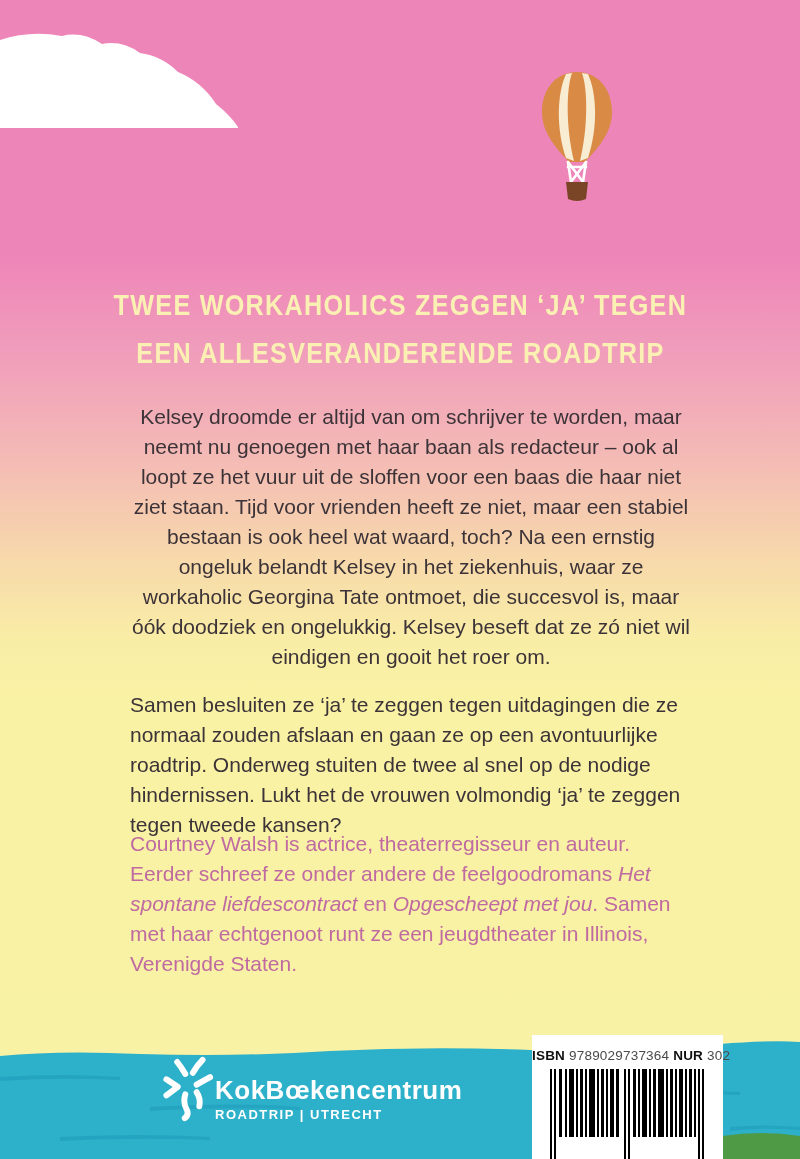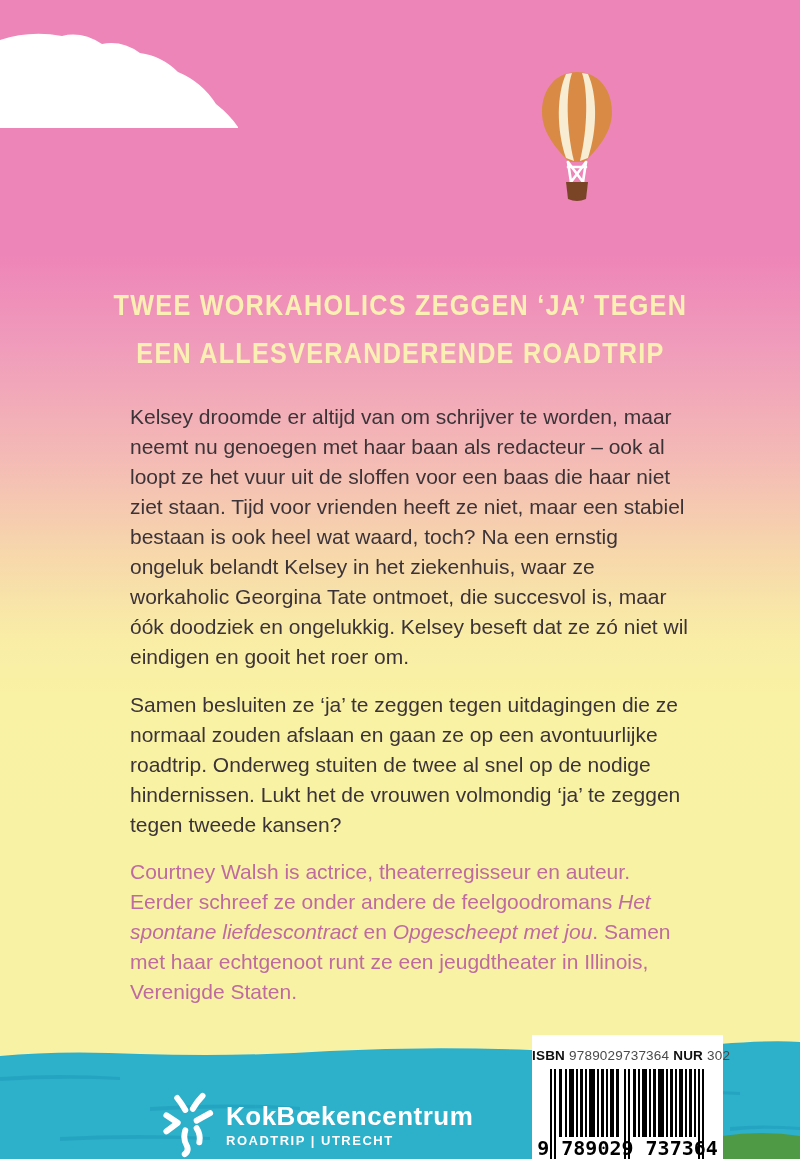--- a/index.html
+++ b/index.html
@@ -16,28 +16,28 @@
   .cloud{position:absolute;left:0;top:30px;width:242px;height:102px;}
   .balloon{position:absolute;left:538px;top:70px;width:78px;height:135px;}
 
   .headline{position:absolute;left:0;top:281px;width:800px;text-align:center;
     color:#fbf0b3;font-weight:bold;font-size:30px;line-height:48px;}
   .headline .hline{display:inline-block;white-space:nowrap;letter-spacing:1.5px;
     transform:scaleX(0.84);transform-origin:50% 50%;}
 
   .bodytext{position:absolute;left:130px;width:562px;margin:0;
     font-size:21px;line-height:30px;color:#3c3338;}
-  .p1{top:402px;}
+  .p1{top:402px;text-align:center;}
   .p2{top:690px;}
-  .bio{top:857px;color:#bf6aa1;}
+  .bio{top:829px;color:#bf6aa1;}
   .bio .ital{font-style:italic;}
 
   .water{position:absolute;left:0;bottom:0;width:800px;height:122px;}
 
-  .publisher{position:absolute;left:161px;top:1092px;display:flex;align-items:center;gap:11px;color:#ffffff;}
+  .publisher{position:absolute;left:161px;top:1056px;display:flex;align-items:flex-end;color:#ffffff;}
   .logo-mark{width:54px;height:66px;flex:0 0 auto;}
   .pub-name{font-size:26px;font-weight:bold;letter-spacing:0.5px;line-height:26px;}
   .pub-tagline{font-size:13px;font-weight:bold;letter-spacing:1.5px;margin-top:4px;}
 
   .barcode-box{position:absolute;left:532px;top:1003px;width:191px;height:196px;
     background:#ffffff;text-align:center;margin-top:32px;}
   .isbn-line{margin-top:13px;font-size:13.5px;color:#4a4a4a;letter-spacing:0.2px;white-space:nowrap;}
   .isbn-line b{color:#111111;}
   .bars{display:block;margin:6px auto 0 auto;width:176px;height:92px;}
   .bar-digits{position:relative;margin-top:-25px;font-family:"DejaVu Sans Mono",monospace;
@@ -135,16 +135,15 @@
           <rect x="130" y="0" width="3" height="68"></rect>
         <rect x="135" y="0" width="2" height="68"></rect>
           <rect x="139" y="0" width="4" height="68"></rect>
         <rect x="145" y="0" width="2" height="68"></rect>
           <rect x="149" y="0" width="3" height="68"></rect>
         <rect x="154" y="0" width="2" height="68"></rect>
         <rect x="158" y="0" width="2" height="92"></rect>
           <rect x="162" y="0" width="2" height="92"></rect>
       </g>
     </svg>
-    <div class="bar-digits">9 789029 737364</div>
   </div>
 
 </div>
 
 </body></html>

